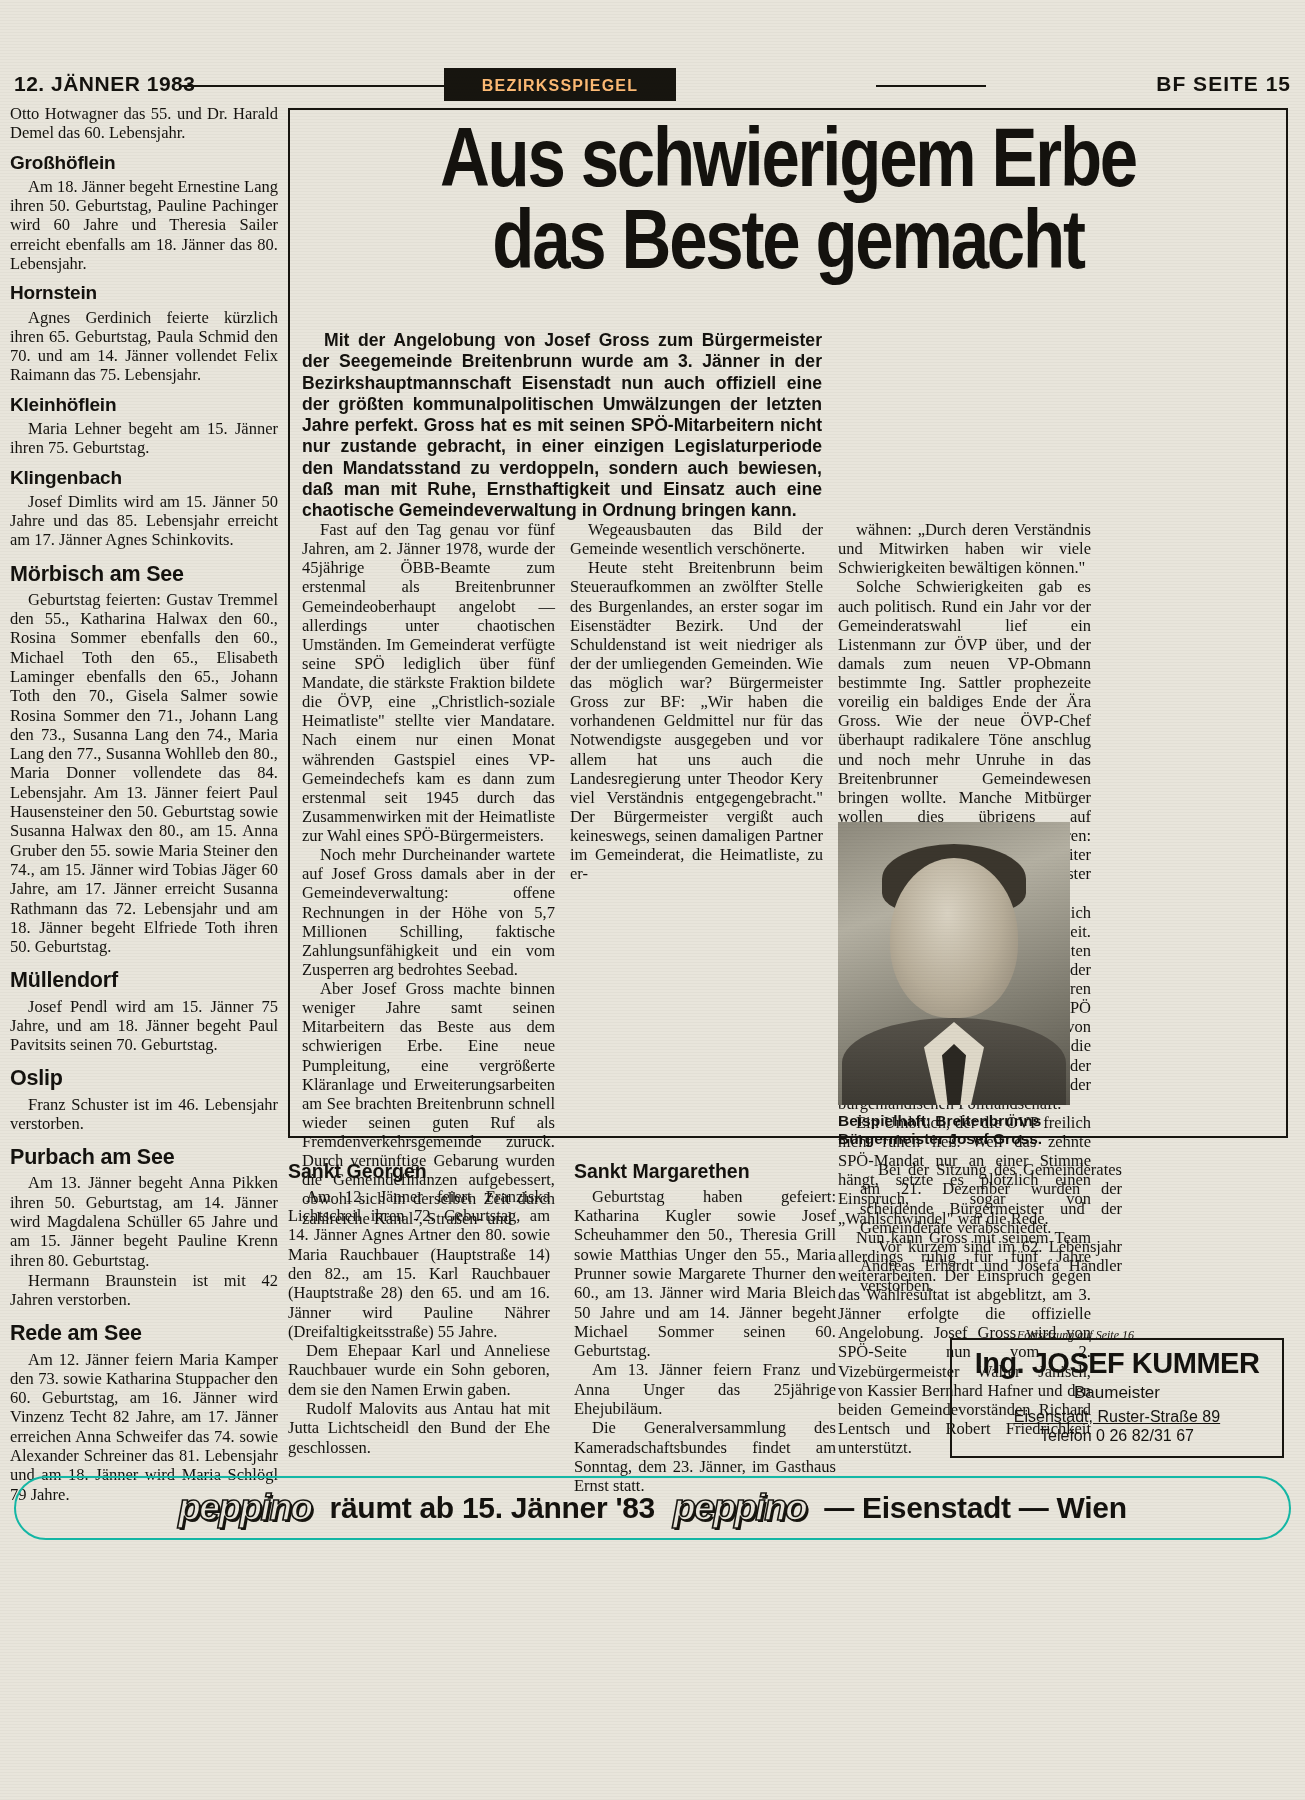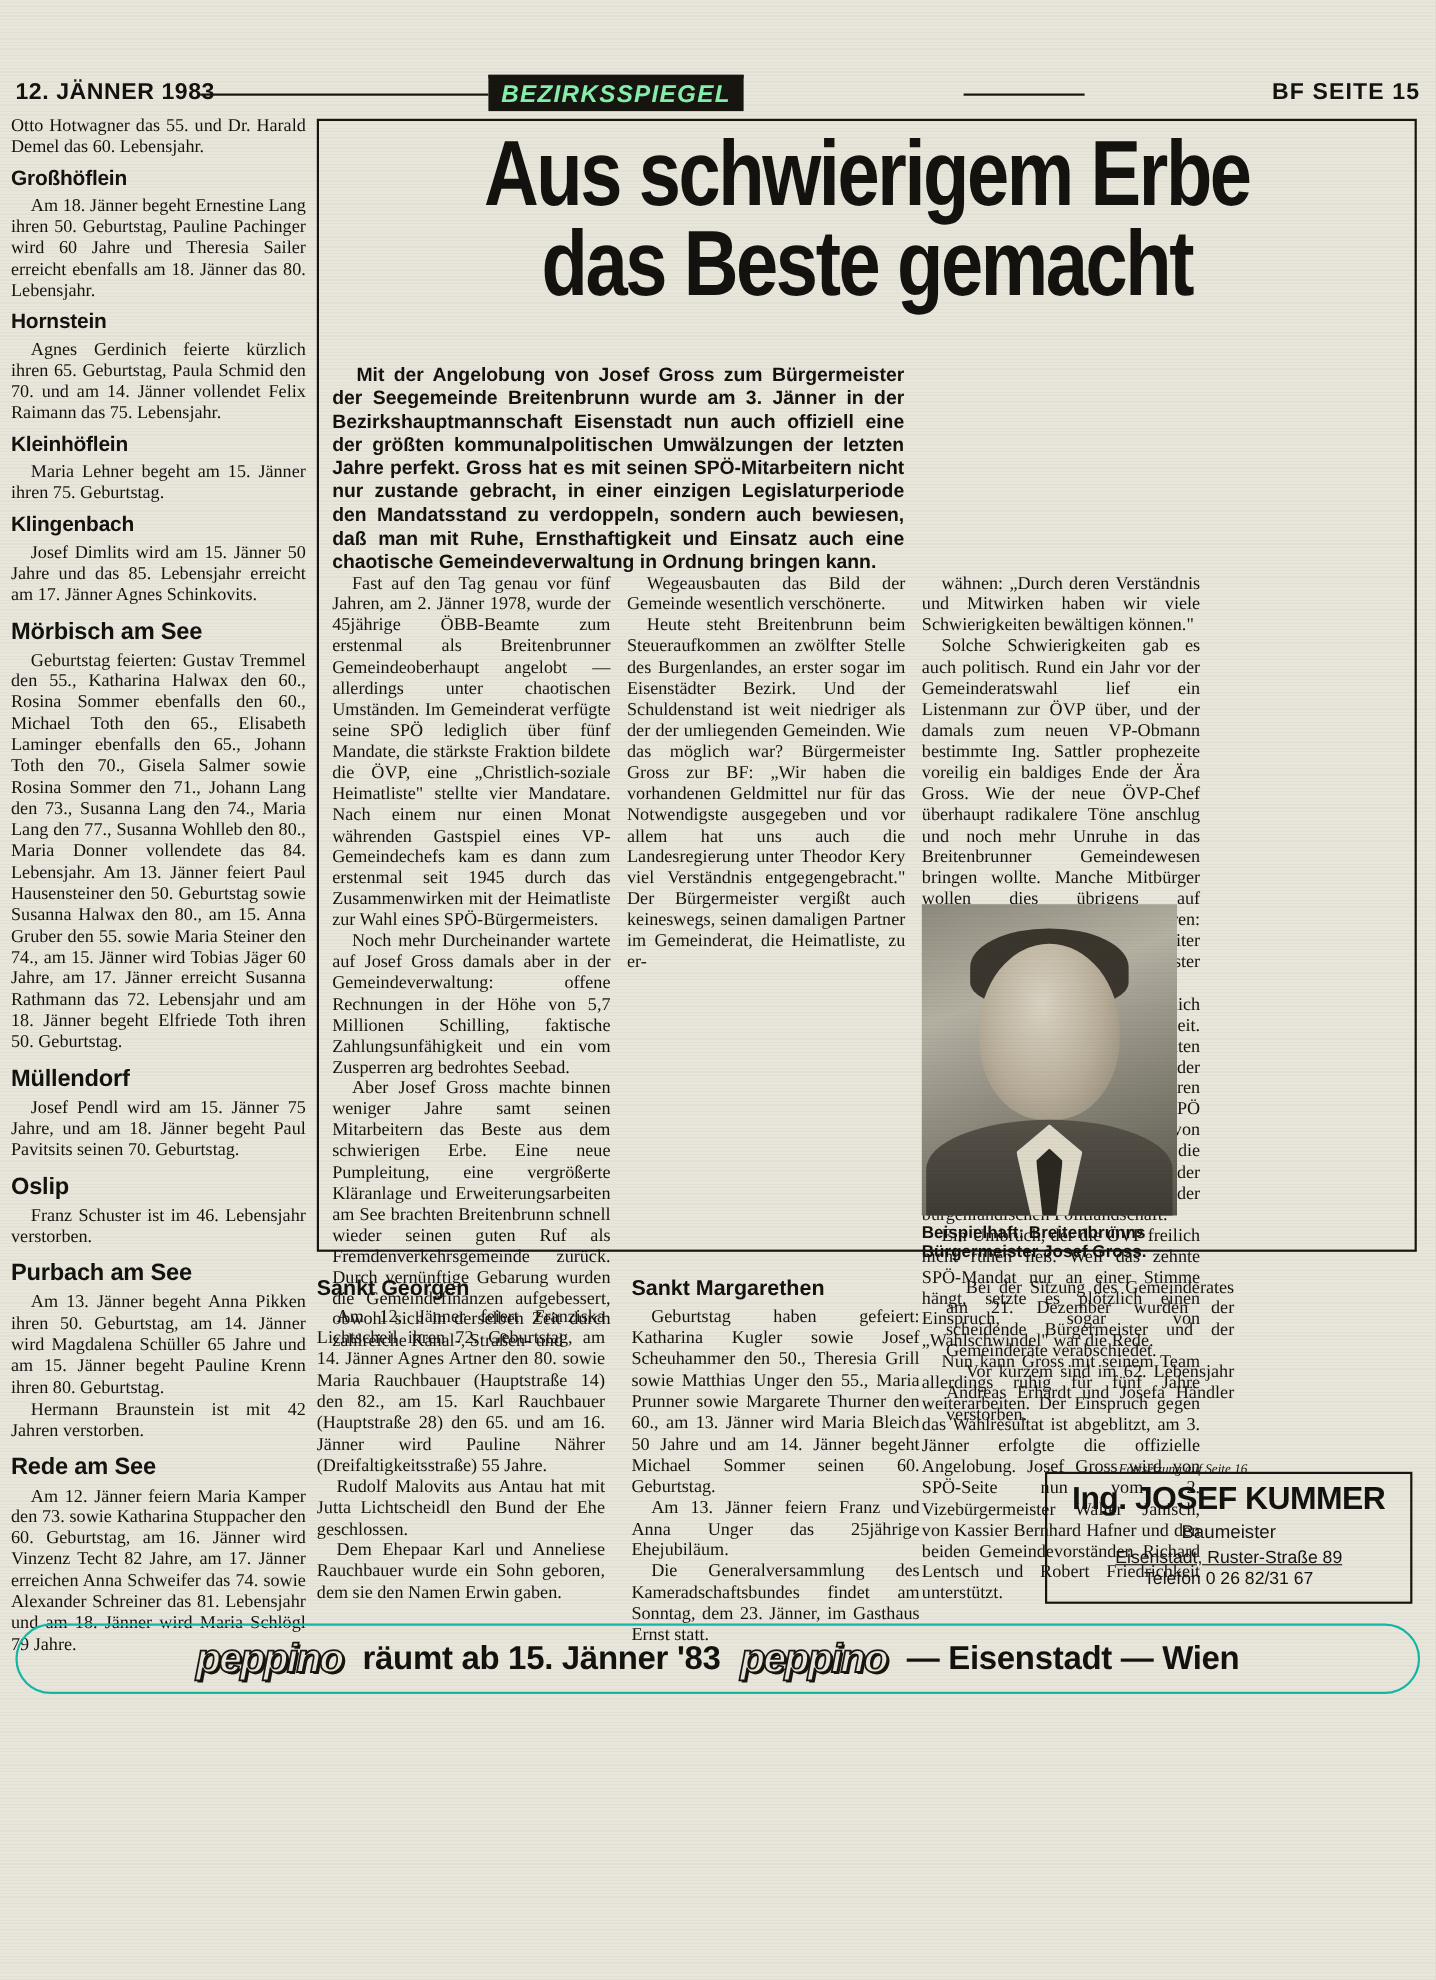--- a/index.html
+++ b/index.html
@@ -32,23 +32,23 @@
   .toprule.left { left: 168px; width: 262px; }
   .toprule.right { left: 862px; width: 110px; }
   .masthead {
     position: absolute; left: 430px; top: 0px;
     width: 232px; height: 30px;
     background: #17150f;
     border-top: 3px solid #17150f;
     display: flex; align-items: center; justify-content: center;
   }
   .masthead span {
-    color: #86efac;
-    font-family: "Liberation Sans", sans-serif;
-    font-weight: 700; font-size: 22px; letter-spacing: 1.2px; font-style: italic;
+    color: #fdba74;
+    font-family: "Liberation Sans", sans-serif;
+    font-weight: 700; font-size: 16px; letter-spacing: 1.2px;
   }
   .toppage {
     position: absolute; right: 0; top: 4px;
     font-family: "Liberation Sans", sans-serif;
     font-size: 21px; font-weight: 700; letter-spacing: 1px;
   }
 
   
   .leftcol {
     position: absolute;
@@ -350,22 +350,22 @@
     <div class="shoulders"></div>
     <div class="shirt"></div>
     <div class="tie"></div>
   </div>
   <div class="caption">Beispielhaft: Breitenbrunns Bürgermeister Josef Gross.</div>
 
   <div class="botcols">
     <div class="botcol botcol1">
       <h3>Sankt Georgen</h3>
       <p>Am 12. Jänner feiert Franziska Lichtscheil ihren 72. Geburtstag, am 14. Jänner Agnes Artner den 80. sowie Maria Rauchbauer (Hauptstraße 14) den 82., am 15. Karl Rauchbauer (Hauptstraße 28) den 65. und am 16. Jänner wird Pauline Nährer (Dreifaltigkeitsstraße) 55 Jahre.</p>
+      <p>Dem Ehepaar Karl und Anneliese Rauchbauer wurde ein Sohn geboren, dem sie den Namen Erwin gaben.</p>
       <p>Rudolf Malovits aus Antau hat mit Jutta Lichtscheidl den Bund der Ehe geschlossen.</p>
-      <p>Dem Ehepaar Karl und Anneliese Rauchbauer wurde ein Sohn geboren, dem sie den Namen Erwin gaben.</p>
     </div>
     <div class="botcol botcol2">
       <h3>Sankt Margarethen</h3>
       <p>Geburtstag haben gefeiert: Katharina Kugler sowie Josef Scheuhammer den 50., Theresia Grill sowie Matthias Unger den 55., Maria Prunner sowie Margarete Thurner den 60., am 13. Jänner wird Maria Bleich 50 Jahre und am 14. Jänner begeht Michael Sommer seinen 60. Geburtstag.</p>
       <p>Am 13. Jänner feiern Franz und Anna Unger das 25jährige Ehejubiläum.</p>
       <p>Die Generalversammlung des Kameradschaftsbundes findet am Sonntag, dem 23. Jänner, im Gasthaus Ernst statt.</p>
     </div>
     <div class="botcol botcol3">
       <p>Bei der Sitzung des Gemeinderates am 21. Dezember wurden der scheidende Bürgermeister und der Gemeinderäte verabschiedet.</p>
       <p>Vor kurzem sind im 62. Lebensjahr Andreas Erhardt und Josefa Händler verstorben.</p>

